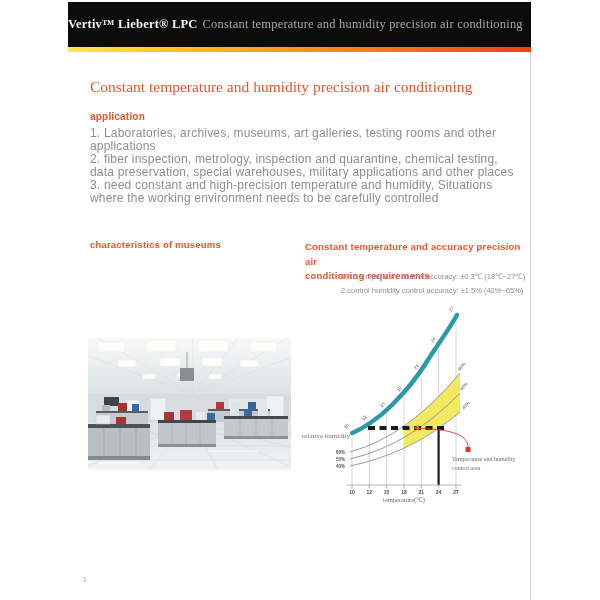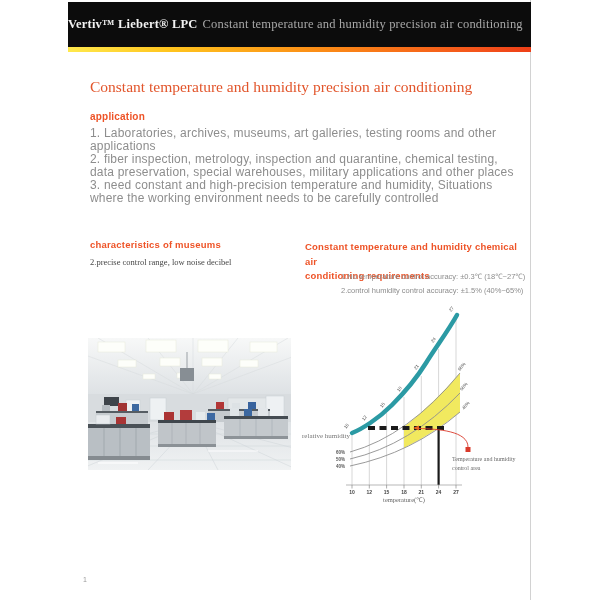--- a/index.html
+++ b/index.html
@@ -65,25 +65,24 @@
 
 <div class="abs orange-h app-heading">application</div>
 <div class="abs app-list">
   <div>1. Laboratories, archives, museums, art galleries, testing rooms and other applications</div>
   <div>2. fiber inspection, metrology, inspection and quarantine, chemical testing, data preservation, special warehouses, military applications and other places</div>
   <div>3. need constant and high-precision temperature and humidity, Situations where the working environment needs to be carefully controlled</div>
 </div>
 
 <div class="abs orange-h char-heading">characteristics of museums</div>
 <div class="abs char-list">
-  <div>2.precise control range, low noise decibel</div>
 </div>
 
 <div class="abs req-heading">
-  <div>Constant temperature and humidity chemical air</div>
+  <div>Constant temperature and accuracy precision air</div>
   <div>conditioning requirements</div>
 </div>
 <div class="abs req-list">
   <div>1.No temperature control accuracy: ±0.3℃ (18℃~27℃)</div>
   <div>2.control humidity control accuracy: ±1.5% (40%~65%)</div>
 </div>
 
 <svg class="abs lab-photo" viewBox="0 0 203 132">
   <defs>
     <linearGradient id="ceilG" x1="0" y1="0" x2="0" y2="1">

